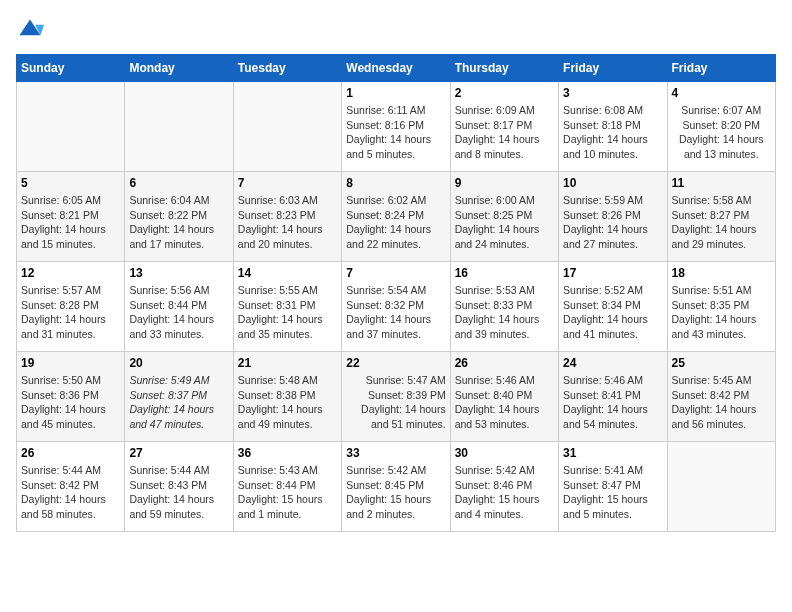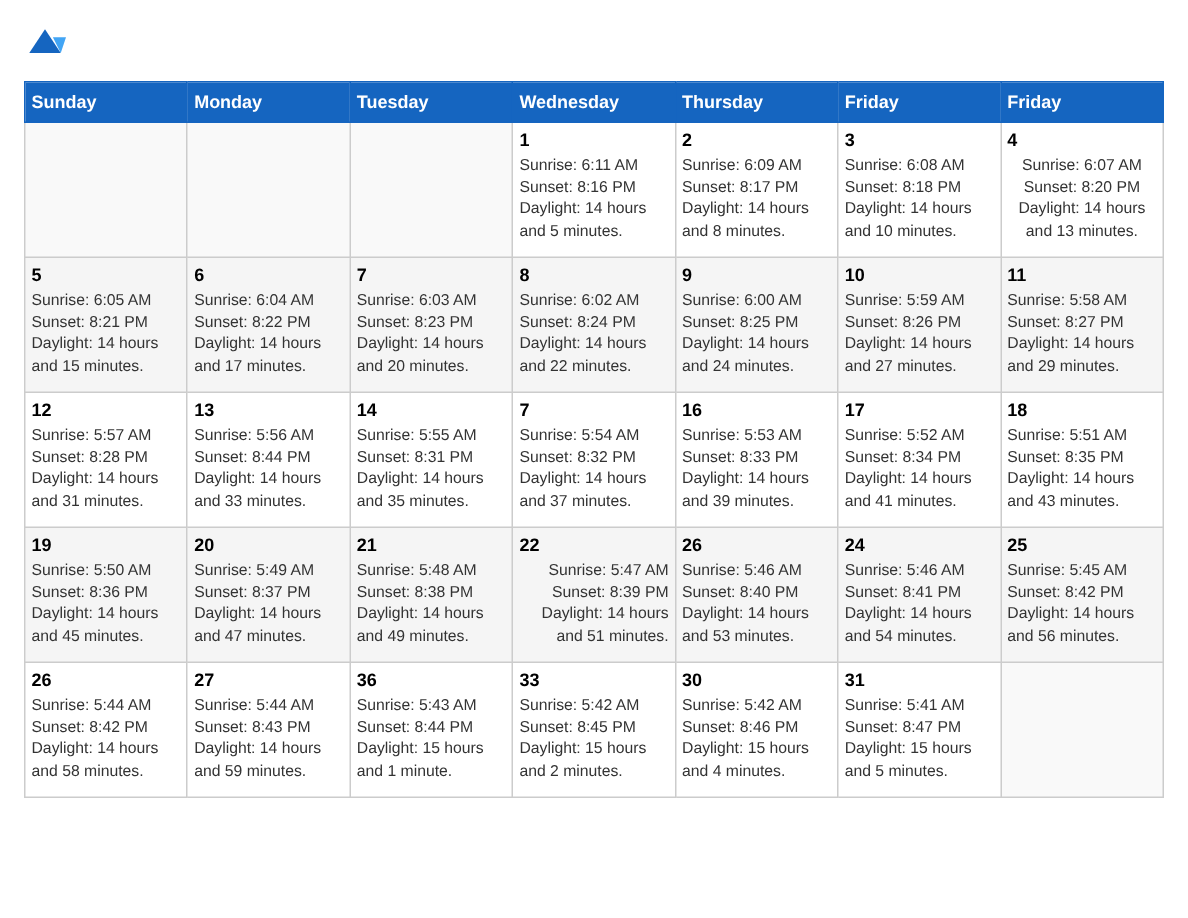--- a/index.html
+++ b/index.html
@@ -255,21 +255,21 @@
       <tr>
         <td>
           <div class="day-num">19</div>
           <div class="day-info" style="white-space: pre-line;">Sunrise: 5:50 AM
 Sunset: 8:36 PM
 Daylight: 14 hours
 and 45 minutes.</div>
         </td>
         <td>
           <div class="day-num">20</div>
-          <div class="day-info" style="white-space: pre-line;">Sunrise: 5:49 AM
+          <div class="day-info" style="white-space: pre-line; font-style: italic;">Sunrise: 5:49 AM
 Sunset: 8:37 PM
 Daylight: 14 hours
 and 47 minutes.</div>
         </td>
         <td>
           <div class="day-num">21</div>
           <div class="day-info" style="white-space: pre-line;">Sunrise: 5:48 AM
 Sunset: 8:38 PM
 Daylight: 14 hours
 and 49 minutes.</div>

